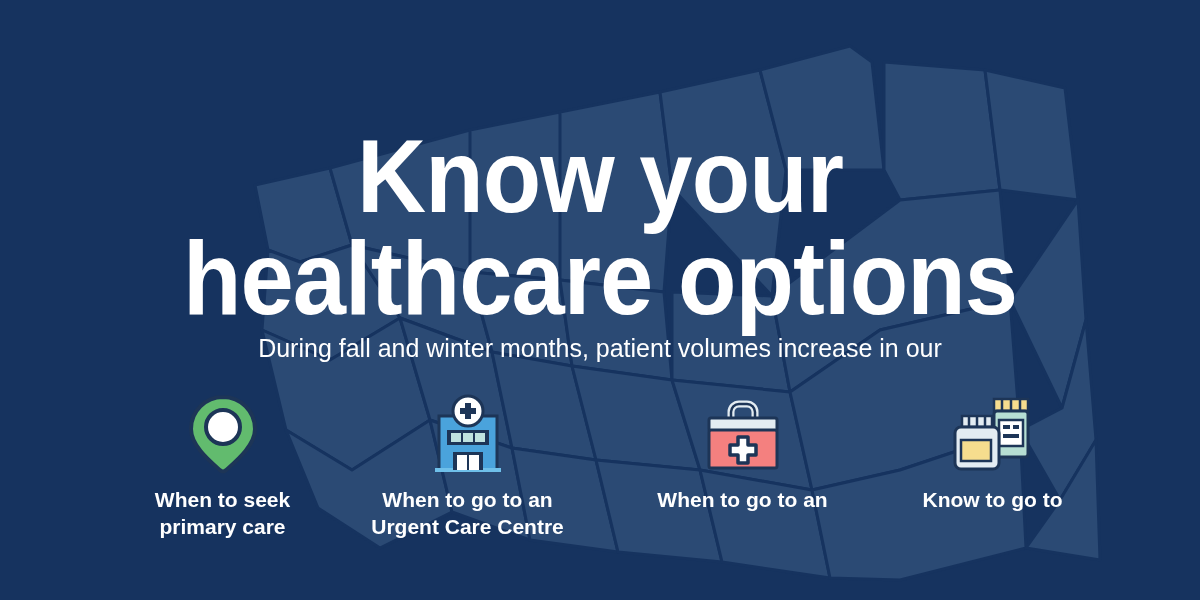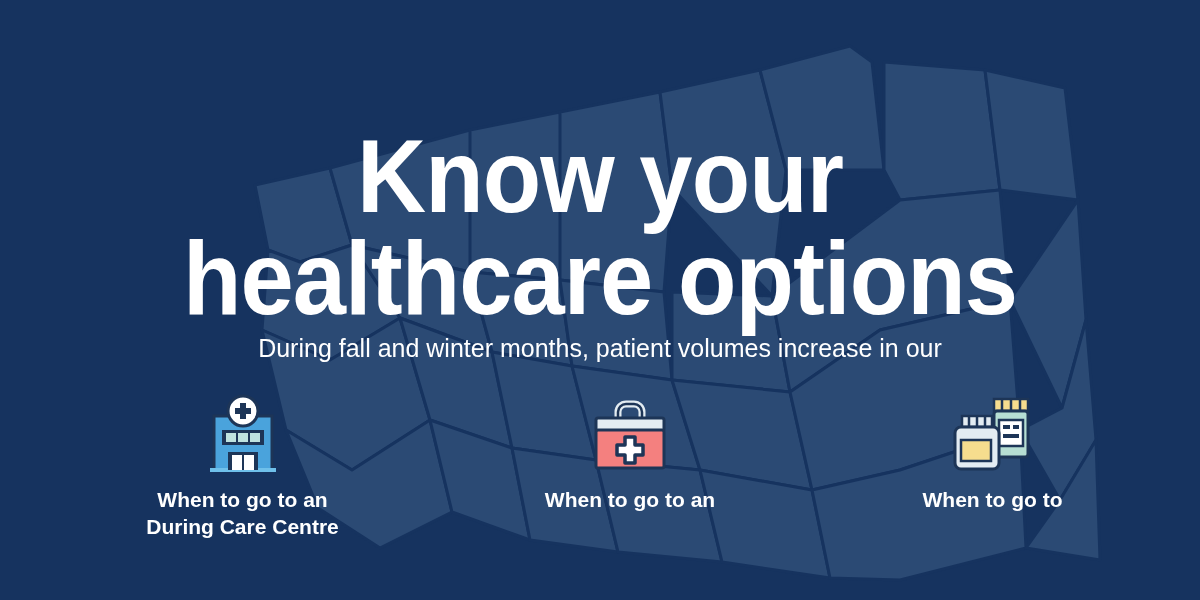--- a/index.html
+++ b/index.html
@@ -153,40 +153,52 @@
     <span class="line">Know your</span>
     <span class="line">healthcare options</span>
   </h1>
 
   <p class="subtitle">
     <span class="line">During fall and winter months, patient volumes increase in our</span>
   </p>
 
   <div class="options">
 
+    <div class="option opt-primary">
+      <div class="option-icon">
+        <svg width="74" height="80" viewBox="0 0 74 80" aria-hidden="true">
+          <path d="M37 3 C19.3 3 5 17.3 5 35 C5 52 25 68 34.2 76.3 a4 4 0 0 0 5.6 0 C49 68 69 52 69 35 C69 17.3 54.7 3 37 3 Z" fill="#62bb6e" stroke="#1d3557" stroke-width="4"></path>
+          <circle cx="37" cy="33" r="17" fill="#ffffff" stroke="#1d3557" stroke-width="4"></circle>
+        </svg>
+      </div>
+      <div class="option-label">
+        <span class="line">When to seek</span>
+        <span class="line">primary care</span>
+      </div>
+    </div>
 
     <div class="option opt-urgent">
       <div class="option-icon">
         <svg width="78" height="80" viewBox="0 0 78 80" aria-hidden="true">
           <rect x="10" y="22" width="58" height="54" fill="#4aa3dc" stroke="#1d3557" stroke-width="3"></rect>
           <rect x="6" y="74" width="66" height="4" fill="#6fc0ea"></rect>
           <rect x="18" y="36" width="42" height="15" fill="#1d3557"></rect>
           <rect x="22" y="39" width="10" height="9" fill="#bfe3e0"></rect>
           <rect x="34" y="39" width="10" height="9" fill="#bfe3e0"></rect>
           <rect x="46" y="39" width="10" height="9" fill="#bfe3e0"></rect>
           <rect x="24" y="58" width="30" height="18" fill="#1d3557"></rect>
           <rect x="28" y="61" width="10" height="15" fill="#ffffff"></rect>
           <rect x="40" y="61" width="10" height="15" fill="#ffffff"></rect>
           <circle cx="39" cy="17" r="15" fill="#ffffff" stroke="#1d3557" stroke-width="3"></circle>
           <path d="M36 9 h6 v5 h5 v6 h-5 v5 h-6 v-5 h-5 v-6 h5 z" fill="#1d3557"></path>
         </svg>
       </div>
       <div class="option-label">
         <span class="line">When to go to an</span>
-        <span class="line">During Care Centre</span>
+        <span class="line">Urgent Care Centre</span>
       </div>
     </div>
 
     <div class="option opt-emergency">
       <div class="option-icon">
         <svg width="84" height="80" viewBox="0 0 84 80" aria-hidden="true">
           <path d="M30 26 v-8 a8 8 0 0 1 8-8 h8 a8 8 0 0 1 8 8 v8" fill="none" stroke="#e3ecf2" stroke-width="7" stroke-linecap="round"></path>
           <path d="M30 26 v-8 a8 8 0 0 1 8-8 h8 a8 8 0 0 1 8 8 v8" fill="none" stroke="#1d3557" stroke-width="2.5" stroke-linecap="round"></path>
           <rect x="8" y="24" width="68" height="13" rx="2" fill="#e3ecf2" stroke="#1d3557" stroke-width="3"></rect>
           <rect x="8" y="36" width="68" height="38" rx="2" fill="#f4807f" stroke="#1d3557" stroke-width="3"></rect>
@@ -214,18 +226,18 @@
 
           <rect x="12" y="22" width="30" height="11" fill="#e3ecf2" stroke="#1d3557" stroke-width="2.5"></rect>
           <line x1="19" y1="22" x2="19" y2="33" stroke="#1d3557" stroke-width="2.5"></line>
           <line x1="27" y1="22" x2="27" y2="33" stroke="#1d3557" stroke-width="2.5"></line>
           <line x1="35" y1="22" x2="35" y2="33" stroke="#1d3557" stroke-width="2.5"></line>
           <rect x="5" y="33" width="44" height="42" rx="6" fill="#e3ecf2" stroke="#1d3557" stroke-width="3"></rect>
           <rect x="11" y="46" width="30" height="21" fill="#f6dd8e" stroke="#1d3557" stroke-width="2.5"></rect>
         </svg>
       </div>
       <div class="option-label">
-        <span class="line">When to go to</span>
+        <span class="line">Know to go to</span>
       </div>
     </div>
 
   </div>
 </div>
 
 </body></html>

